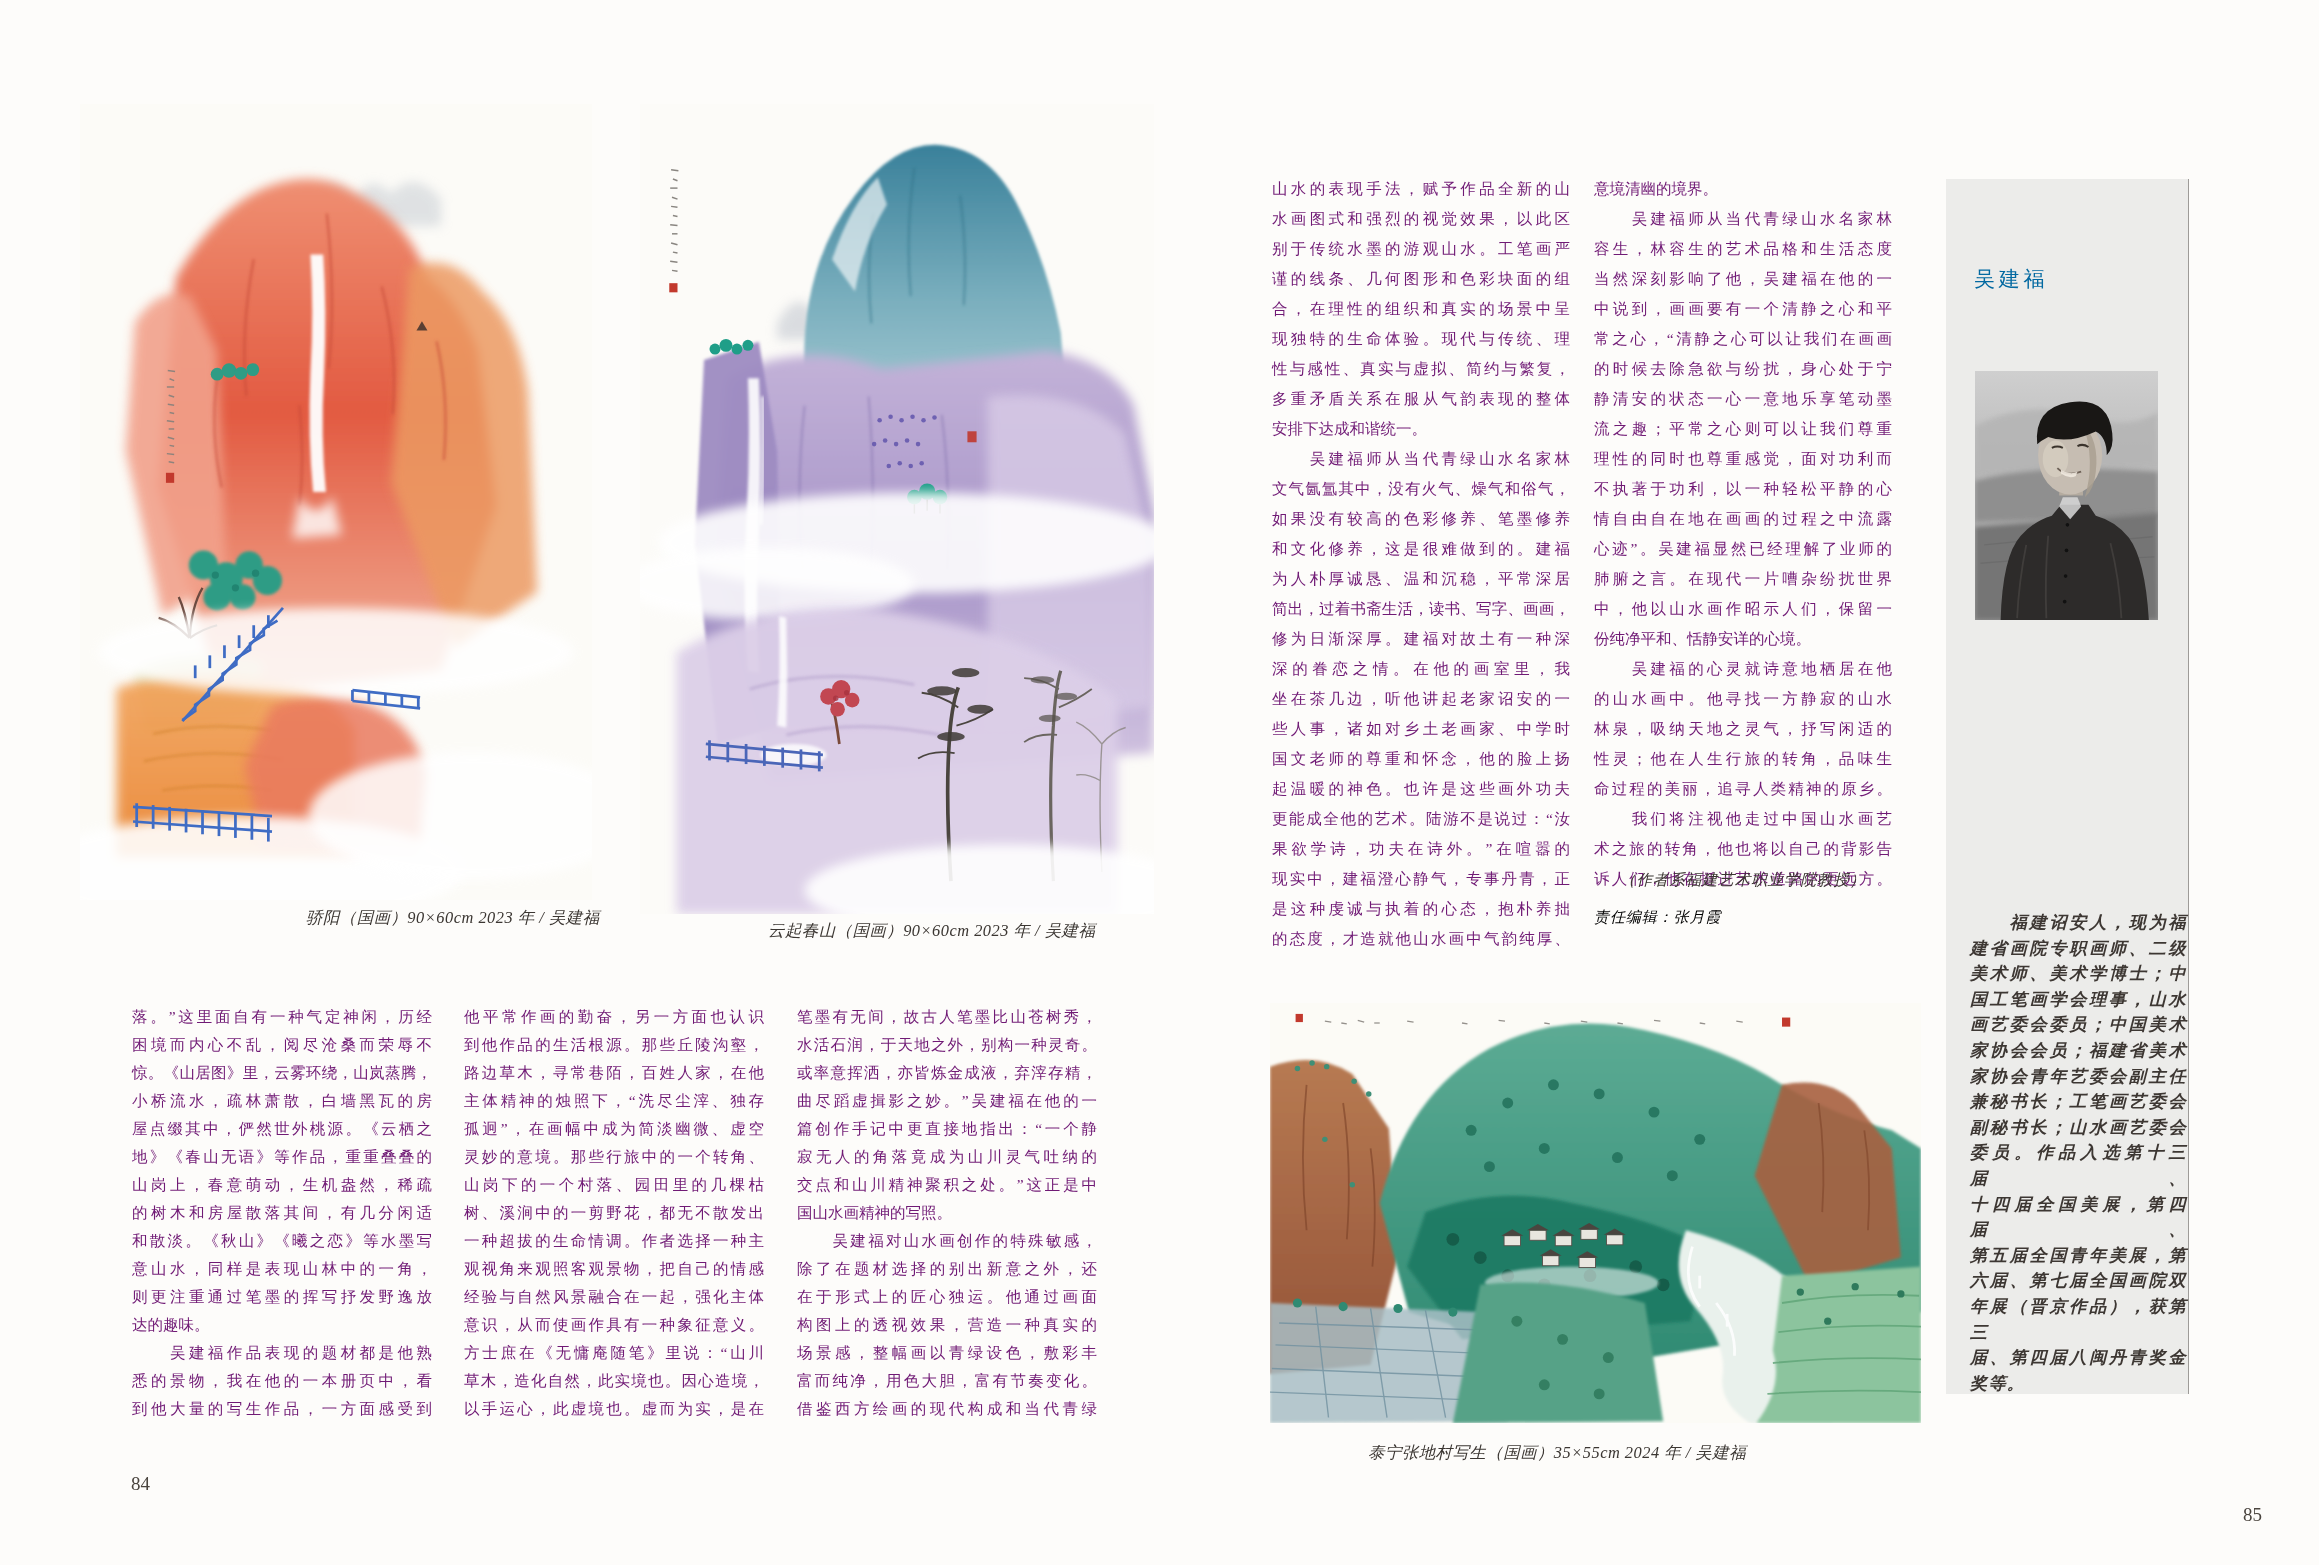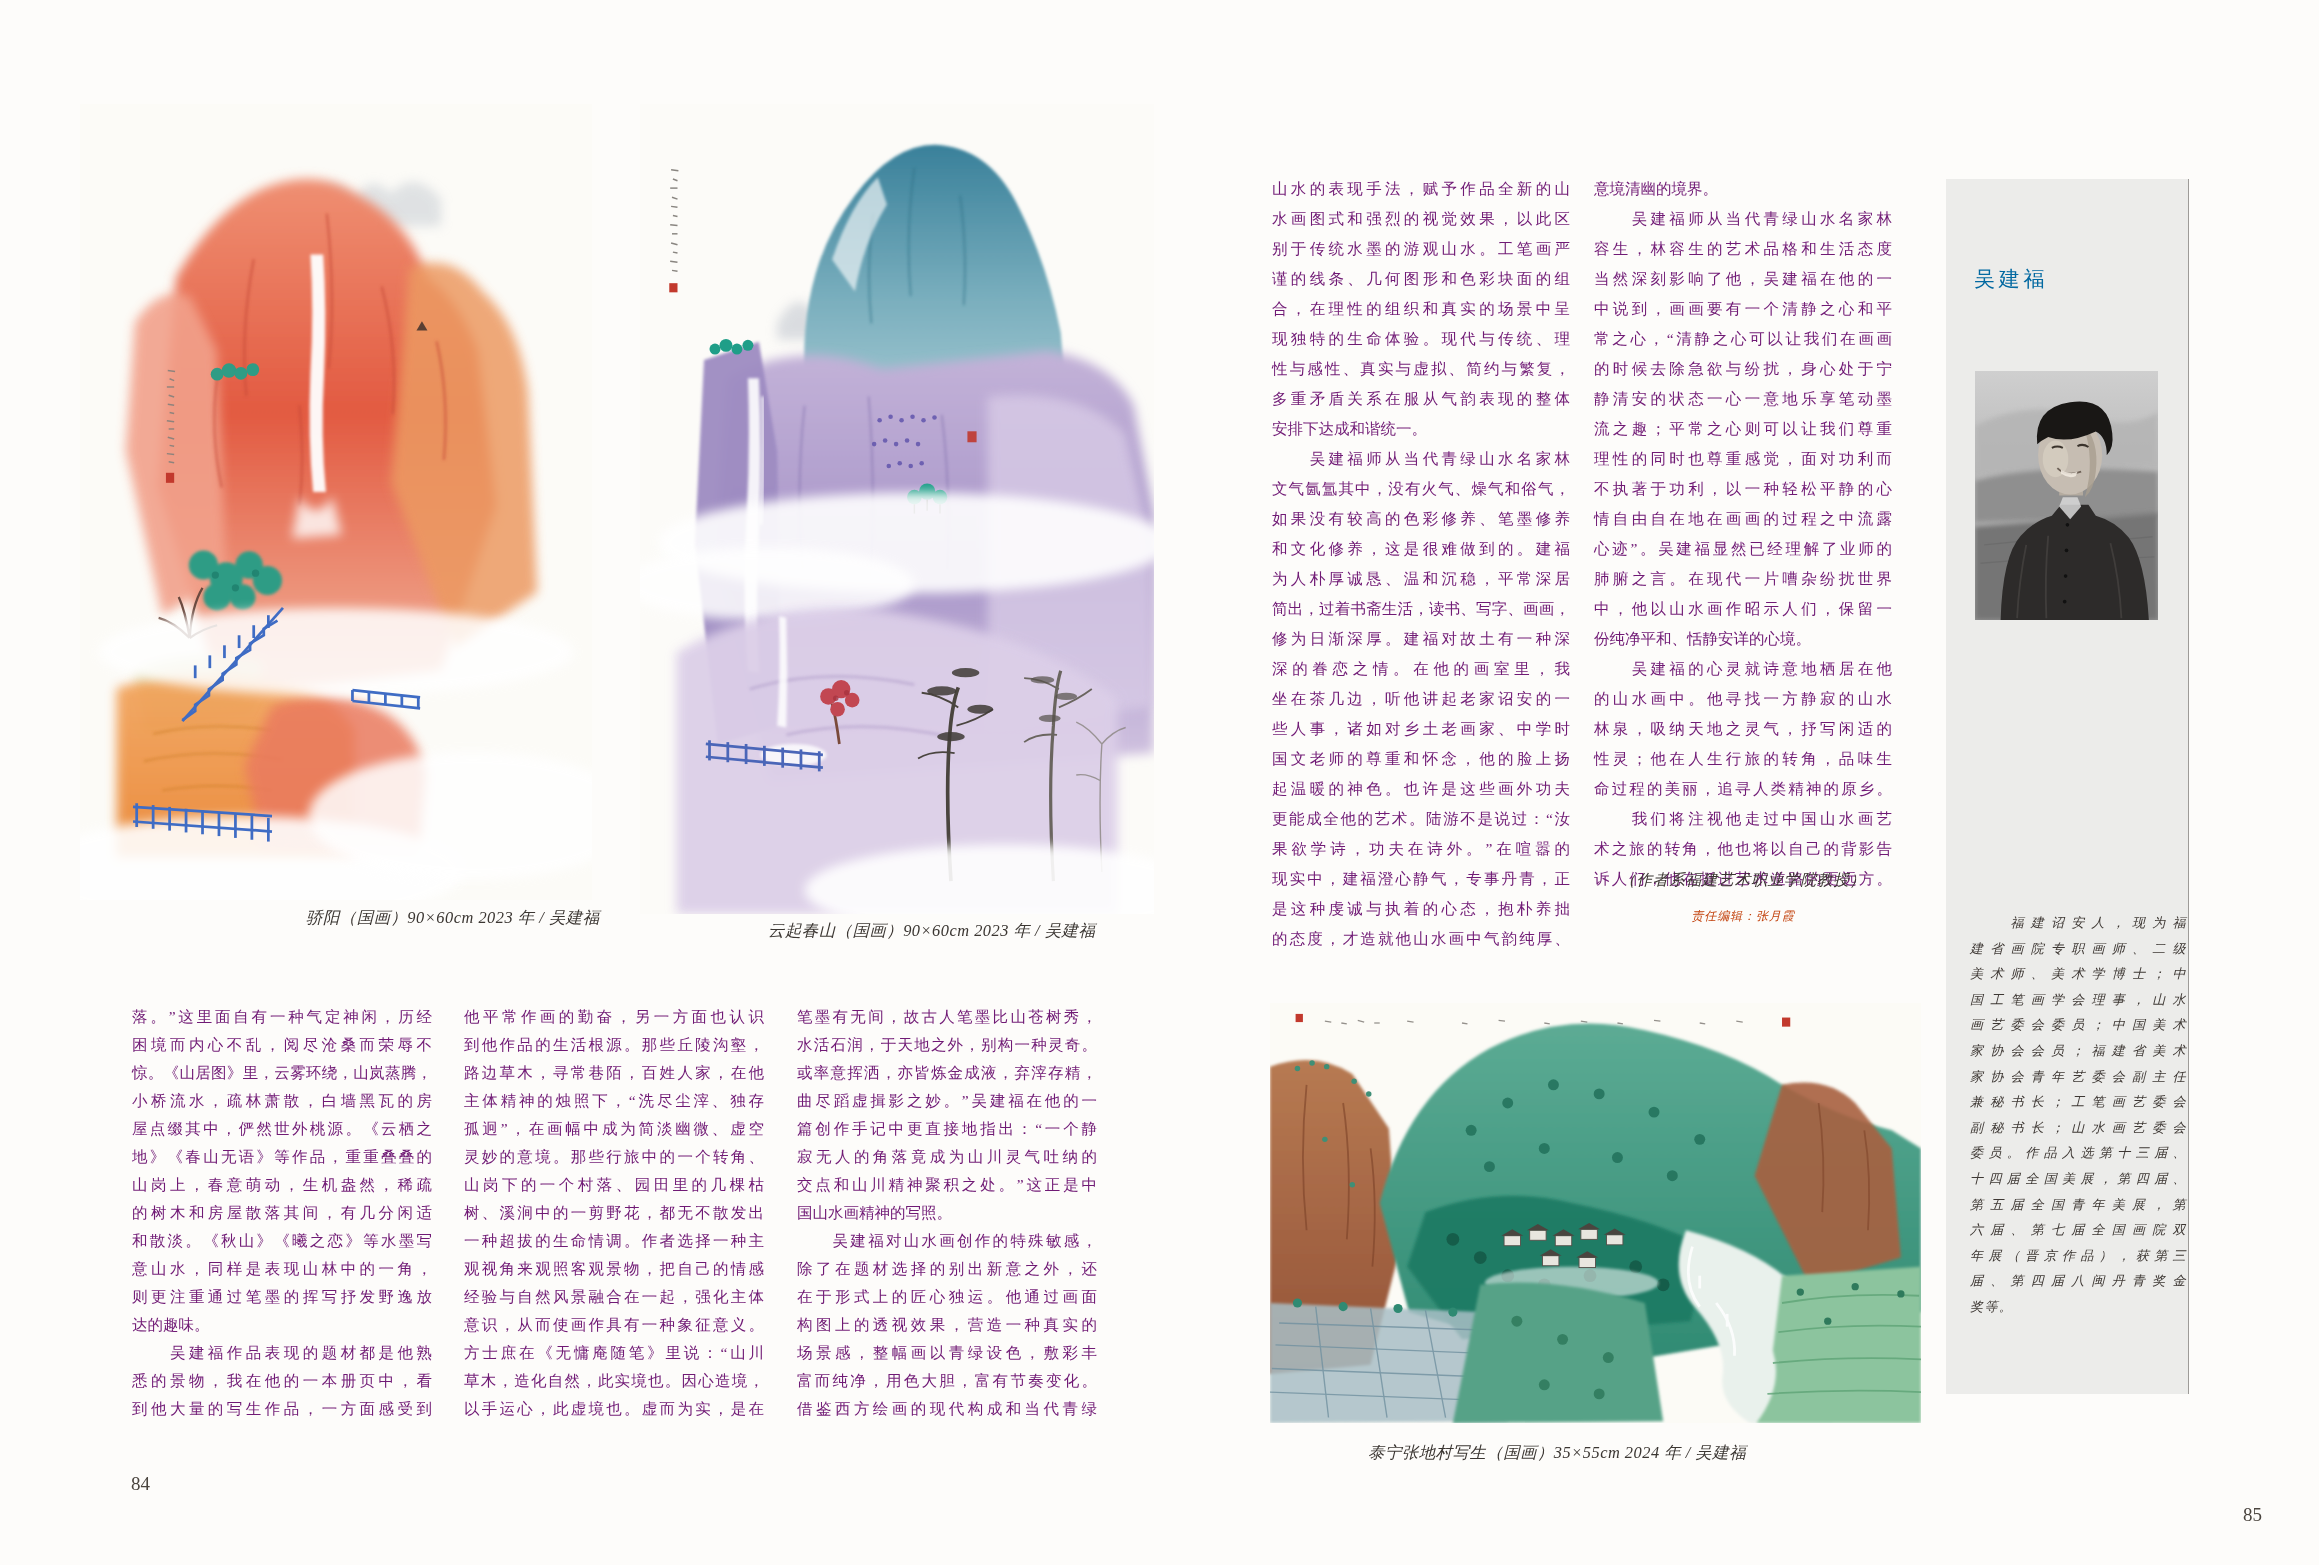--- a/index.html
+++ b/index.html
@@ -7,27 +7,27 @@
           font-family:"Liberation Serif","DejaVu Serif",serif;color:#35302b;}
   .abs{position:absolute;}
   figure{margin:0;padding:0;}
   figure svg{display:block;width:100%;height:100%;}
   .caption{position:absolute;white-space:nowrap;font-style:italic;font-size:16.4px;
            letter-spacing:0.5px;color:#3b3632;}
   .textcol{position:absolute;font-size:15.5px;line-height:28px;color:#701a75;}
   .textcol.rp{line-height:30px;}
   .line{text-align:justify;min-height:1em;}
   .line.j{text-align-last:justify;}
-  .bio{position:absolute;font-style:italic;font-size:13px;line-height:25.6px;
-       letter-spacing:1.4px;color:#3d3733;}
+  .bio{position:absolute;font-style:italic;font-size:17px;line-height:25.6px;
+       letter-spacing:1.4px;color:#3d3733;font-weight:bold;}
   .artist-name{position:absolute;font-size:21px;letter-spacing:3.7px;color:#0369a1;text-align:center;}
   .author-note{position:absolute;text-align:center;font-style:italic;font-size:15.5px;
                letter-spacing:0.9px;color:#3b3632;}
-  .editor-note{position:absolute;text-align:center;font-style:italic;font-size:12px;
-               letter-spacing:0.9px;color:#c2410c;}
+  .editor-note{position:absolute;text-align:left;font-style:italic;font-size:15px;
+               letter-spacing:0.9px;color:#000000;}
   .pagenum{position:absolute;font-size:19px;color:#4a443e;}
   .sidebar-box{position:absolute;left:1946px;top:179px;width:242px;height:1215px;
                background:#ececea;border-right:1.8px solid #9d9b98;}
 </style>
 </head>
 <body>
 
 <div class="spread">
 
   <figure class="abs" style="left:80px;top:104px;width:512px;height:796px;">

